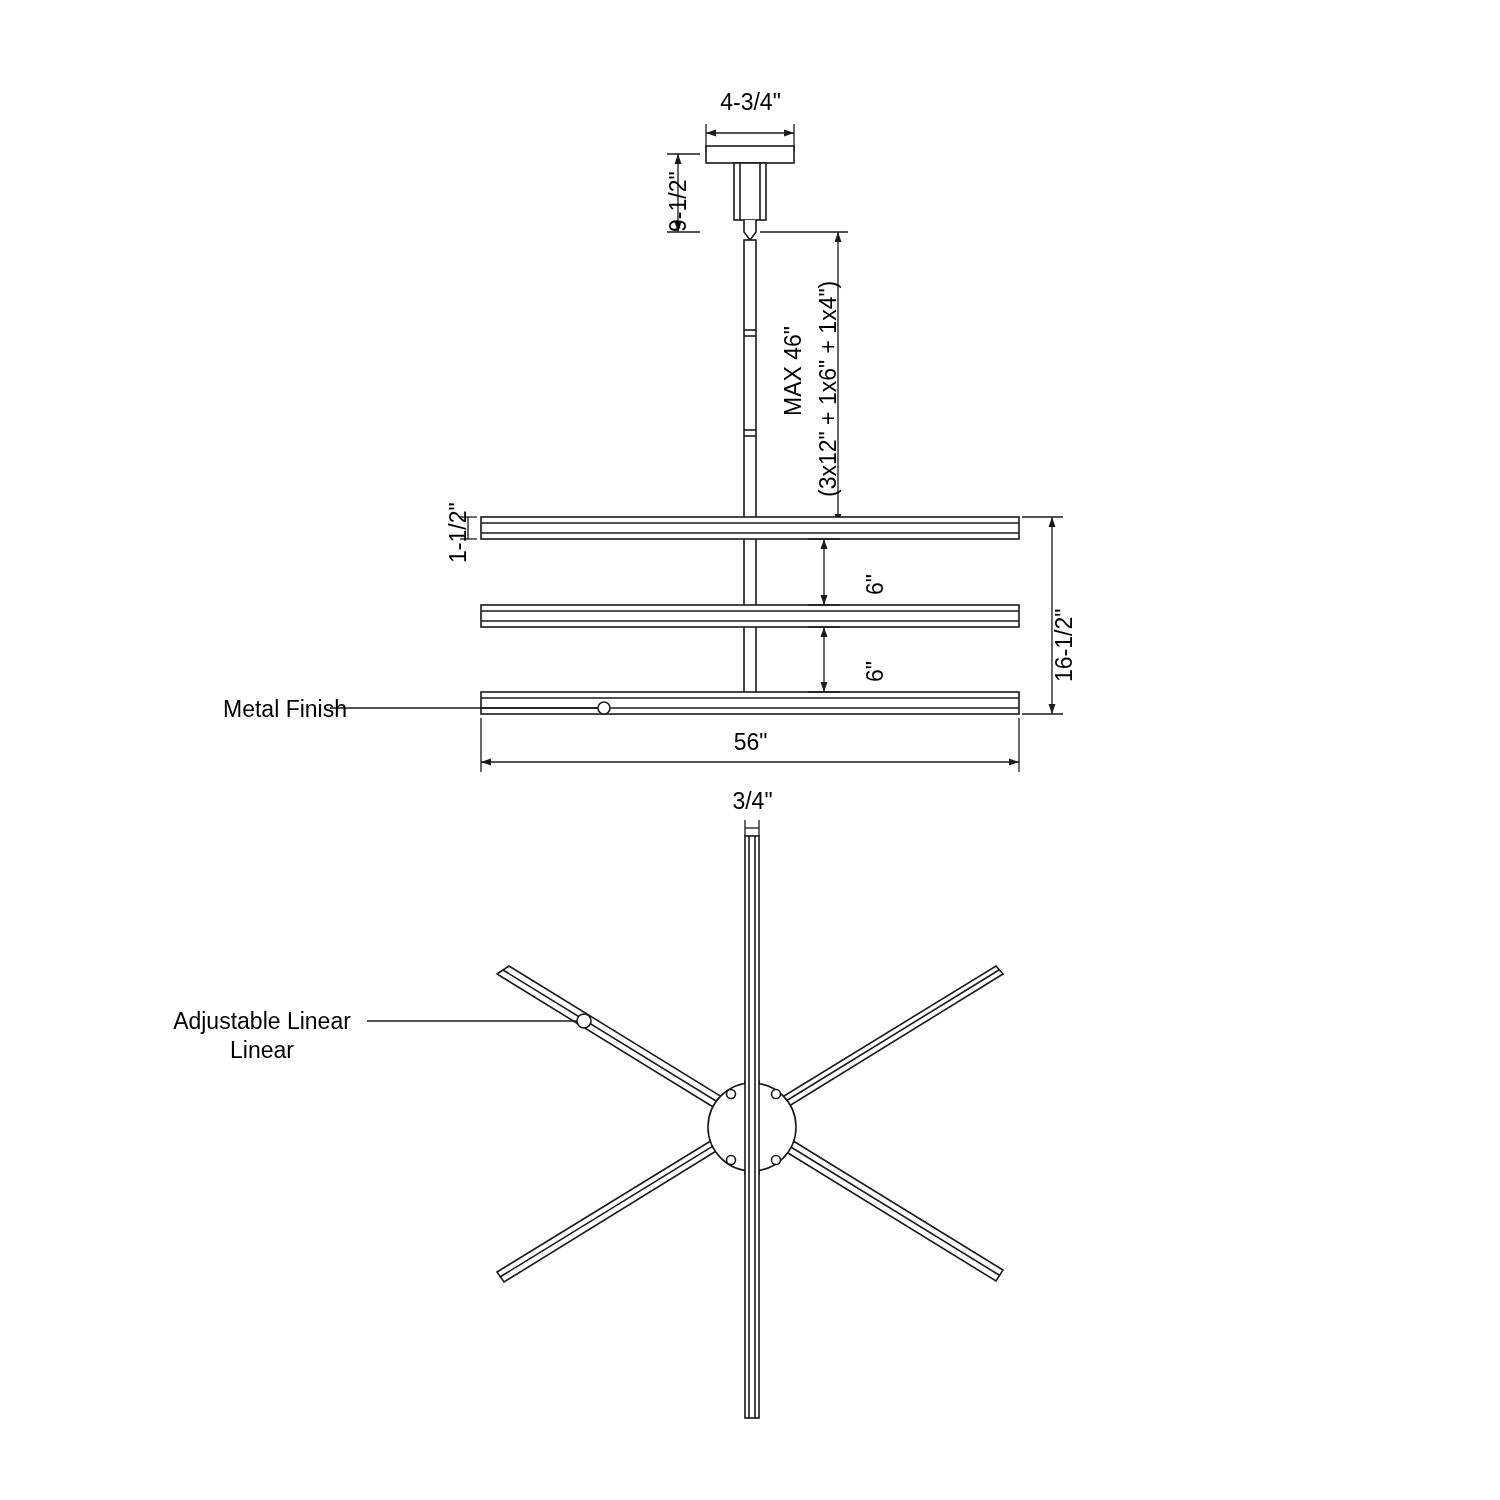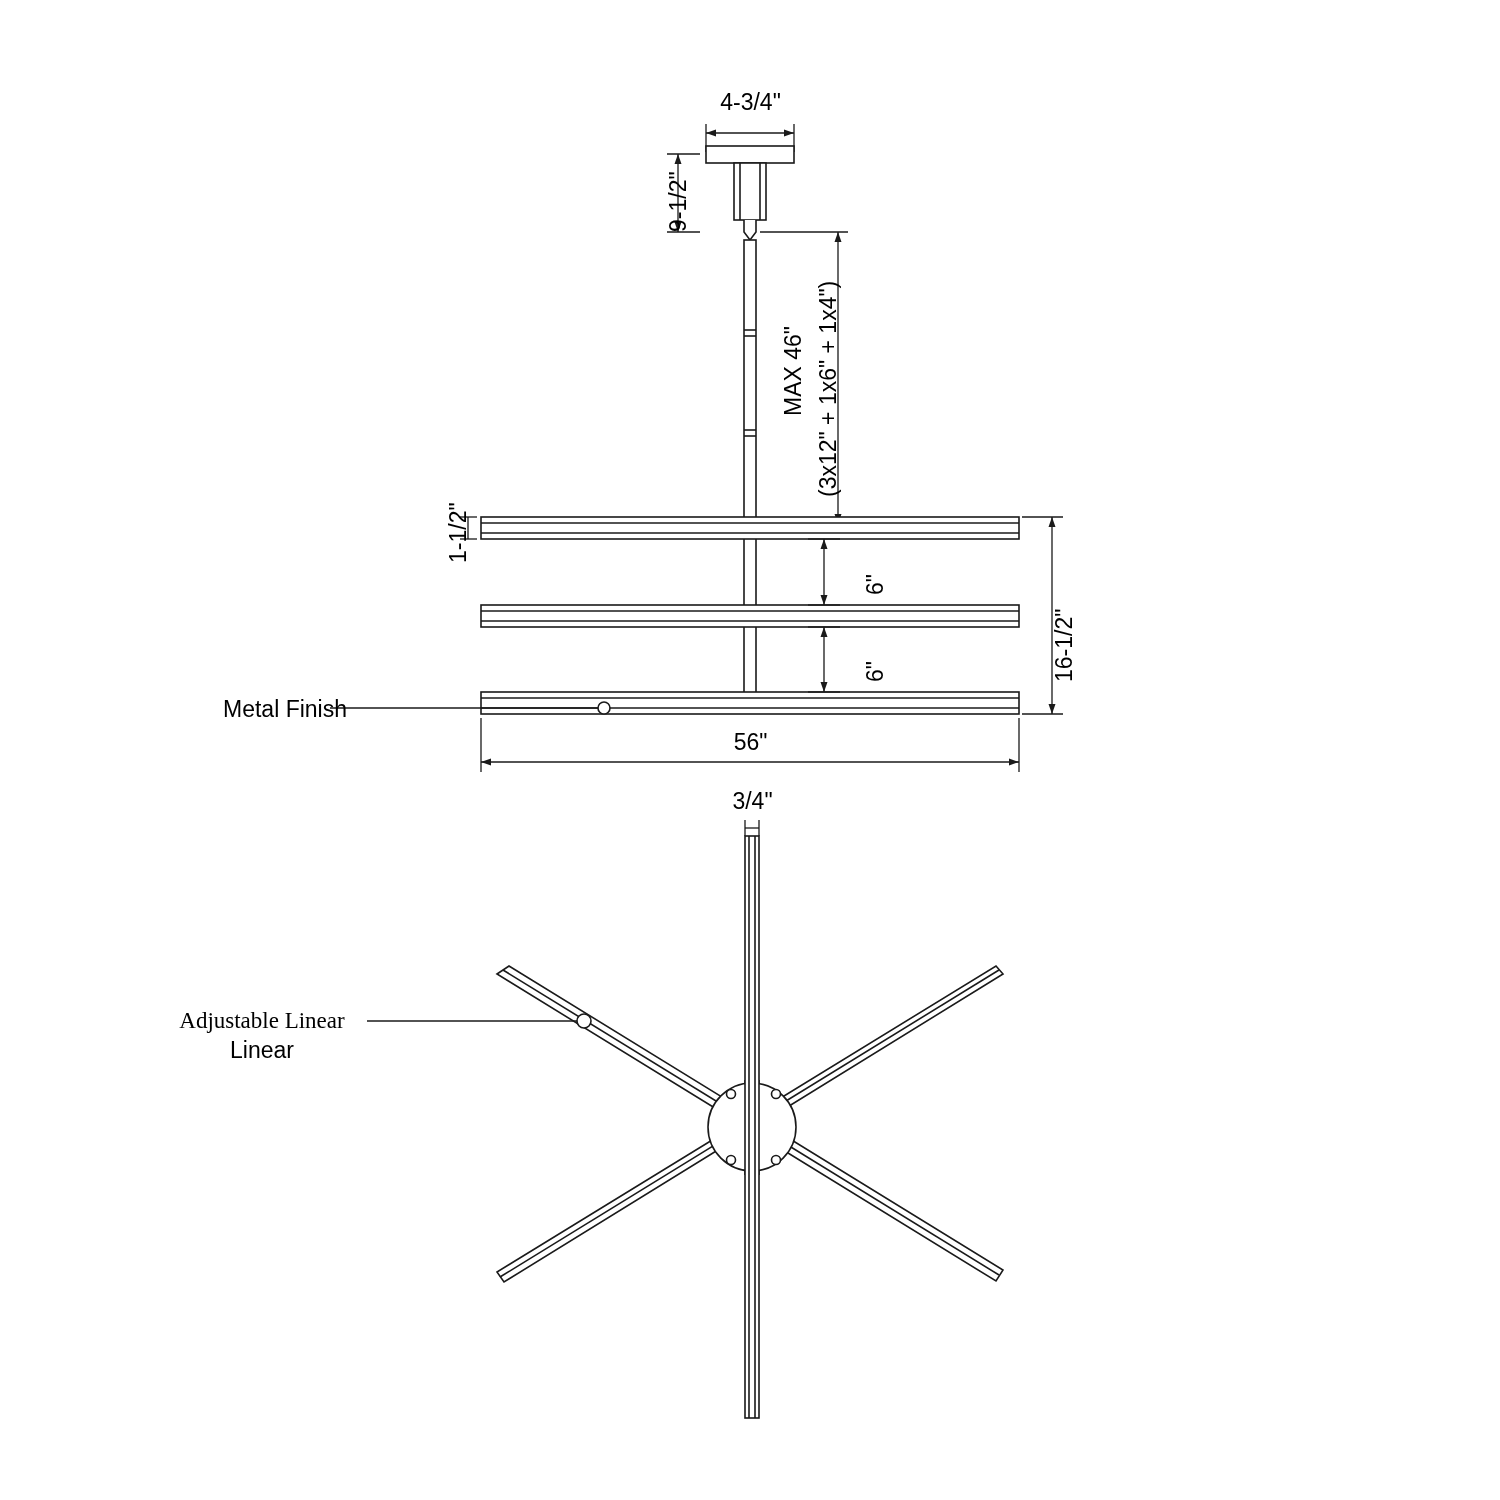--- a/index.html
+++ b/index.html
@@ -193,16 +193,16 @@
   <div class="lbl vert" style="left:861px; top:682px;">6"</div>
 
   <div class="lbl vert" style="left:1050px; top:682px;">16-1/2"</div>
 
   <div class="lbl center" style="left:663px; top:728px; width:175px;">56"</div>
 
   <div class="lbl" style="left:186px; top:695px;margin-left:37px;">Metal Finish</div>
 
   <div class="lbl center" style="left:665px; top:787px; width:175px;">3/4"</div>
 
-  <div class="lbl center" style="left:164px; top:1007px; width:196px;font-family:Liberation Serif, serif;">Adjustable Linear</div>
+  <div class="lbl center" style="left:164px; top:1007px; width:196px;">Adjustable Linear</div>
   <div class="lbl center" style="left:164px; top:1036px; width:196px;">Linear</div>
 
 </div>
 
 </body></html>

